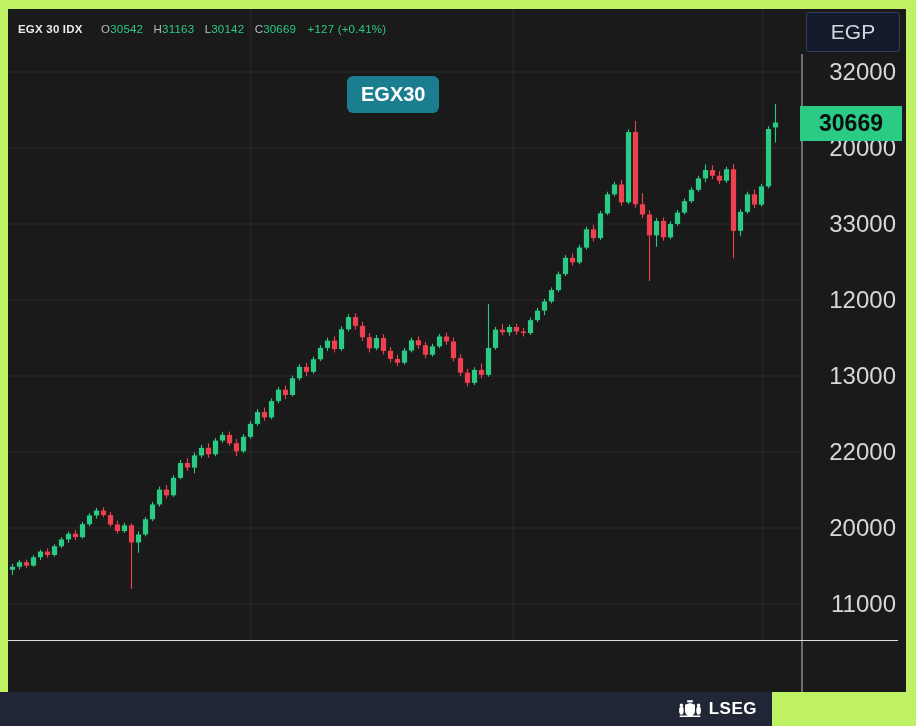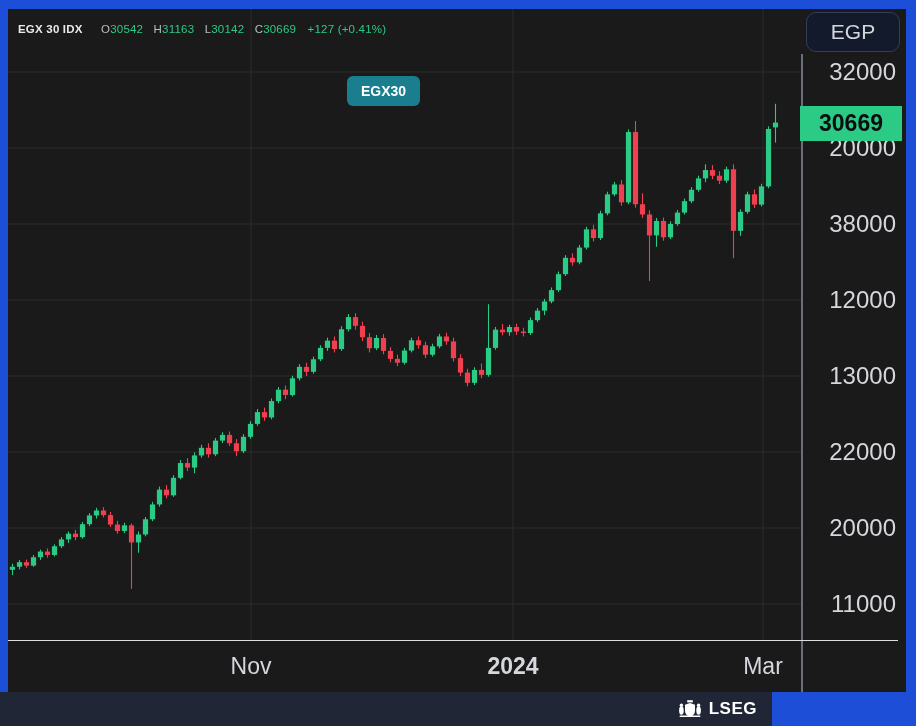--- a/index.html
+++ b/index.html
@@ -1,30 +1,30 @@
 <!DOCTYPE html>
 <html><head>
 <meta charset="utf-8">
 <style>
   html,body{margin:0;padding:0;background:#202636;font-family:"Liberation Sans",sans-serif;}
-  .frame{position:relative;width:916px;height:726px;background:#1d4ed8;overflow:hidden;}
+  .frame{position:relative;width:916px;height:726px;background:#bef264;overflow:hidden;}
   .inner{position:absolute;left:8px;top:9px;width:898px;height:683px;background:#1a1a1a;}
   .plot-svg{position:absolute;left:0;top:0;width:898px;height:683px;display:block;}
   
   .legend{position:absolute;left:10px;top:14px;font-size:11.5px;letter-spacing:.2px;white-space:nowrap;color:#c6c9d0;}
   .legend .sym{color:#e8e9ec;font-weight:bold;margin-right:8px;}
   .legend .k{color:#b9bcc4;margin-left:7px;}
   .legend .v{color:#2bcb85;}
   .legend .chg{color:#2bcb85;margin-left:8px;}
   
   .egx-badge{position:absolute;left:339px;top:67px;background:#1a7e8f;color:#fff;
-    font-size:14px;font-weight:bold;padding:7px 14px;border-radius:6px;}
+    font-size:20px;font-weight:bold;padding:7px 14px;border-radius:6px;}
   
   .egp-box{position:absolute;left:798px;top:3px;width:92px;height:38px;background:#121a2b;
-    border:1px solid #323e5a;border-radius:10px;display:flex;align-items:center;justify-content:center;
+    border:1px solid #323e5a;border-radius:3px;display:flex;align-items:center;justify-content:center;
     color:#d5d7dc;font-size:21px;}
   
   .price-badge{position:absolute;left:792px;top:97px;width:102px;height:35px;background:#2bcb85;
     color:#0c0d0e;font-size:23px;font-weight:600;display:flex;align-items:center;justify-content:center;}
   
   .y-axis{position:absolute;left:794px;top:0;width:104px;height:631px;}
   .y-tick{position:absolute;right:10px;left:12px;text-align:right;color:#d5d7dc;font-size:24px;
     transform:translateY(-50%);}
   
   .x-axis{position:absolute;left:0;top:631px;width:898px;height:52px;}
@@ -288,37 +288,32 @@
 
     <div class="egx-badge">EGX30</div>
 
     <div class="egp-box">EGP</div>
 
     <div class="axis-vline"></div>
 
     <div class="y-axis" id="y-axis">
         <div class="y-tick" style="top: 63px;">32000</div>
         <div class="y-tick" style="top: 139px;">20000</div>
-        <div class="y-tick" style="top: 215px;">38000</div>
+        <div class="y-tick" style="top: 215px;">33000</div>
         <div class="y-tick" style="top: 291px;">12000</div>
         <div class="y-tick" style="top: 367px;">13000</div>
         <div class="y-tick" style="top: 443px; text-align: right;">22000</div>
         <div class="y-tick" style="top: 519px;">20000</div>
         <div class="y-tick" style="top: 595px;">11000</div>
       </div>
 
     <div class="price-badge">30669</div>
 
     <div class="sep-line"></div>
 
-    <div class="x-axis" id="x-axis">
-        <div class="x-tick" style="left: 243px;">Nov</div>
-        <div class="x-tick bold" style="left: 505px;">2024</div>
-        <div class="x-tick" style="left: 755px;">Mar</div>
-      </div>
 
   </div>
 
   <div class="footer">
     <svg width="24" height="20" viewBox="0 0 24 20">
       <g fill="#ffffff">
         <ellipse cx="3.4" cy="11.5" rx="2.3" ry="4.2"></ellipse>
         <circle cx="3.4" cy="6.2" r="1.7"></circle>
         <ellipse cx="20.6" cy="11.5" rx="2.3" ry="4.2"></ellipse>
         <circle cx="20.6" cy="6.2" r="1.7"></circle>

